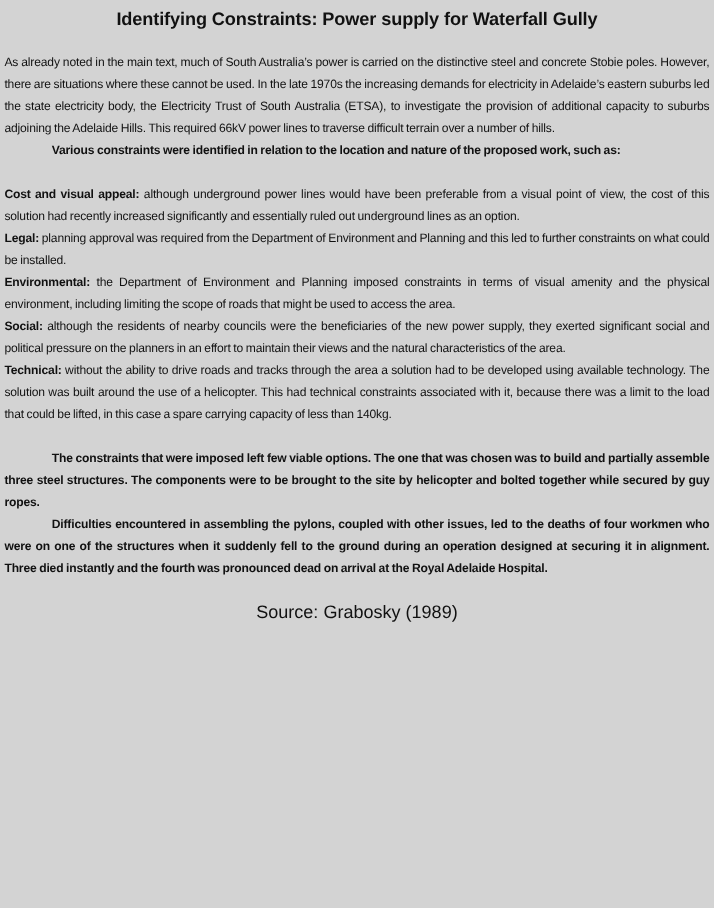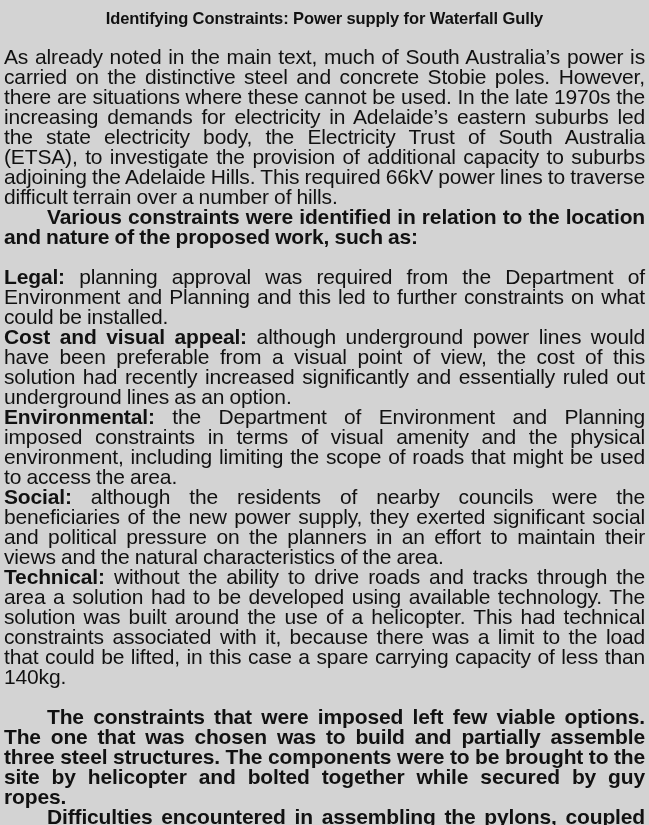--- a/index.html
+++ b/index.html
@@ -23,21 +23,21 @@
     }
     .title {
       font-weight: bold;
       font-size: 16.5px;
       text-align: center;
       margin: 0 0 19px 0;
       line-height: 20px;
       letter-spacing: -0.1px;
     }
     .para {
-      font-size: 21px;
+      font-size: 11px;
       line-height: 20px;
       text-align: justify;
       margin: 0;
       letter-spacing: -0.15px;
       word-spacing: -0.5px;
     }
     .indent {
       text-indent: 43px;
       font-weight: bold;
     }
@@ -58,22 +58,22 @@
 <body>
 
 <div class="page">
   <h1 class="title">Identifying Constraints: Power supply for Waterfall Gully</h1>
 
   <p class="para">As already noted in the main text, much of South Australia’s power is carried on the distinctive steel and concrete Stobie poles. However, there are situations where these cannot be used. In the late 1970s the increasing demands for electricity in Adelaide’s eastern suburbs led the state electricity body, the Electricity Trust of South Australia (ETSA), to investigate the provision of additional capacity to suburbs adjoining the Adelaide Hills. This required 66kV power lines to traverse difficult terrain over a number of hills.</p>
   <p class="para indent">Various constraints were identified in relation to the location and nature of the proposed work, such as:</p>
 
   <div class="gap"></div>
 
+  <p class="para"><span class="term">Cost and visual appeal:</span><span> although underground power lines would have been preferable from a visual point of view, the cost of this solution had recently increased significantly and essentially ruled out underground lines as an option.</span></p>
   <p class="para"><span class="term">Legal:</span><span> planning approval was required from the Department of Environment and Planning and this led to further constraints on what could be installed.</span></p>
-  <p class="para"><span class="term">Cost and visual appeal:</span><span> although underground power lines would have been preferable from a visual point of view, the cost of this solution had recently increased significantly and essentially ruled out underground lines as an option.</span></p>
   <p class="para"><span class="term">Environmental:</span><span> the Department of Environment and Planning imposed constraints in terms of visual amenity and the physical environment, including limiting the scope of roads that might be used to access the area.</span></p>
   <p class="para"><span class="term">Social:</span><span> although the residents of nearby councils were the beneficiaries of the new power supply, they exerted significant social and political pressure on the planners in an effort to maintain their views and the natural characteristics of the area.</span></p>
   <p class="para"><span class="term">Technical:</span><span> without the ability to drive roads and tracks through the area a solution had to be developed using available technology. The solution was built around the use of a helicopter. This had technical constraints associated with it, because there was a limit to the load that could be lifted, in this case a spare carrying capacity of less than 140kg.</span></p>
 
   <div class="gap"></div>
 
   <p class="para indent">The constraints that were imposed left few viable options. The one that was chosen was to build and partially assemble three steel structures. The components were to be brought to the site by helicopter and bolted together while secured by guy ropes.</p>
   <p class="para indent">Difficulties encountered in assembling the pylons, coupled with other issues, led to the deaths of four workmen who were on one of the structures when it suddenly fell to the ground during an operation designed at securing it in alignment. Three died instantly and the fourth was pronounced dead on arrival at the Royal Adelaide Hospital.</p>
 
   <div class="gap"></div>

